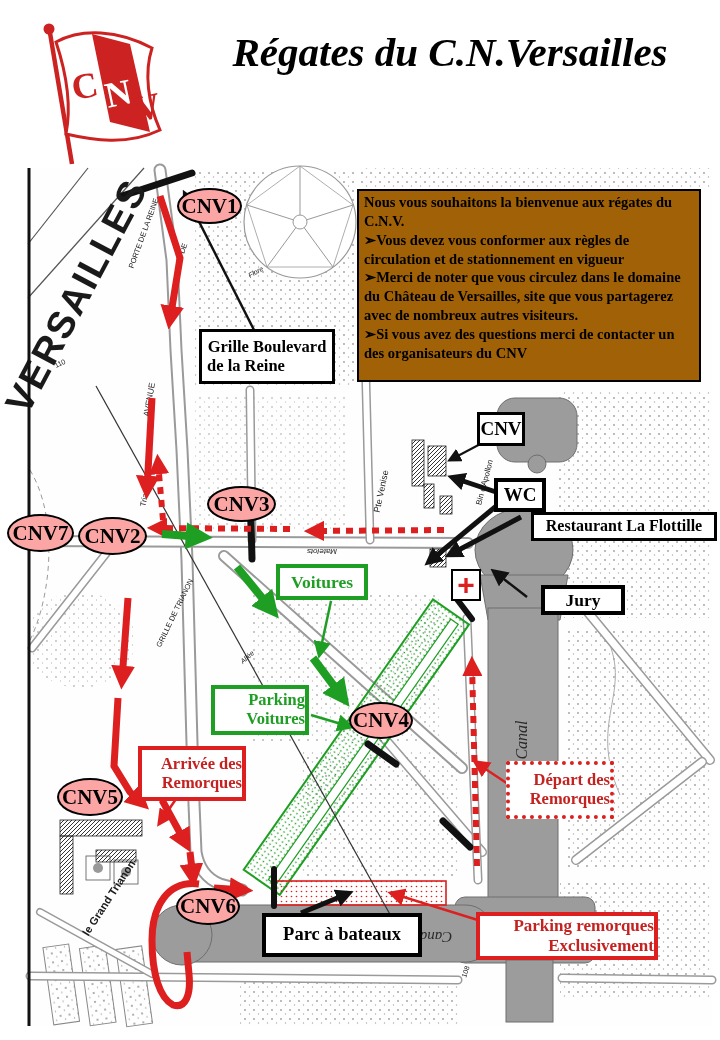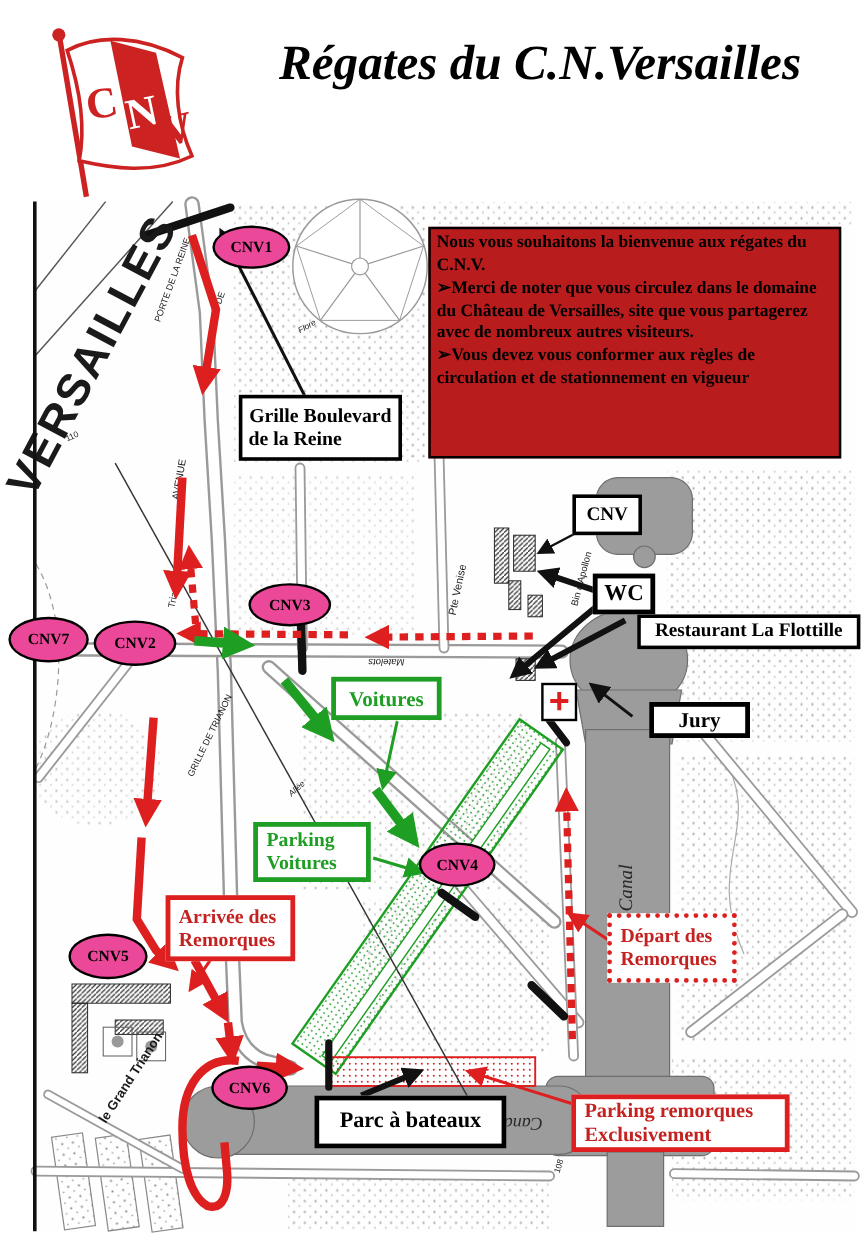--- a/index.html
+++ b/index.html
@@ -6,28 +6,28 @@
   #page{position:relative;width:720px;height:1040px;background:#fff;overflow:hidden;
         font-family:"Liberation Serif",serif;}
   #map-svg{position:absolute;left:0;top:0;z-index:1;}
   .hdr{position:absolute;z-index:3;text-align:center;color:#000;font-style:italic;}
   #title{left:180px;top:28px;width:540px;font-size:41px;font-weight:bold;}
   #subtitle{left:180px;top:84px;width:540px;font-size:27px;font-weight:bold;line-height:1.05;}
   .lbl{position:absolute;z-index:4;background:#fff;border:3px solid #000;
        font-weight:bold;display:flex;flex-direction:column;justify-content:center;
        box-sizing:border-box;line-height:1.15;}
   .c{align-items:center;text-align:center;}
-  .l{align-items:flex-start;padding-left:7px;}
+  .l{align-items:flex-end;padding-left:7px;}
   .red{border-color:#dd1f1f;color:#c42121;}
   .green{border-color:#1f9e24;color:#1f9e24;}
-  .cnv{position:absolute;z-index:5;background:#ec4899;border:2.5px solid #000;border-radius:50%;
-       display:flex;align-items:center;justify-content:center;font-weight:bold;font-size:13px;
+  .cnv{position:absolute;z-index:5;background:#fca5a5;border:2.5px solid #000;border-radius:50%;
+       display:flex;align-items:center;justify-content:center;font-weight:bold;font-size:21px;
        box-sizing:border-box;}
   #welcome{position:absolute;z-index:4;left:357px;top:189px;width:344px;height:193px;
-       background:#b91c1c;border:2px solid #000;box-sizing:border-box;padding:2px 5px;
+       background:#a16207;border:2px solid #000;box-sizing:border-box;padding:2px 5px;
        font-size:14.5px;font-weight:bold;line-height:1.3;}
   #welcome div{margin:0;}
   #first-aid{position:absolute;z-index:5;left:451px;top:569px;width:30px;height:32px;
        background:#fff;border:2px solid #000;box-sizing:border-box;display:flex;align-items:center;
        justify-content:center;color:#dd1f1f;font-size:30px;font-weight:bold;
        font-family:"Liberation Sans",sans-serif;line-height:1;}
   .mapname{font-family:"Liberation Sans",sans-serif;fill:#1a1a1a;}
   .water{font-family:"Liberation Serif",serif;font-style:italic;fill:#2a2a2a;}
   .rc{stroke:#9a9a9a;fill:none;stroke-linecap:round;}
   .rf{stroke:#fff;fill:none;stroke-linecap:round;}
@@ -249,37 +249,38 @@
   <polygon points="62,18 100,28 120,116 80,106" fill="#cc2222"></polygon>
   <text x="44" y="84" transform="rotate(-10 44 84)" font-family="Liberation Serif,serif" font-size="36" font-weight="bold" fill="#cc2222">C</text>
   <text x="78" y="92" transform="rotate(-12 78 92)" font-family="Liberation Serif,serif" font-size="36" font-weight="bold" fill="#ffffff">N</text>
   <text x="108" y="106" transform="rotate(-14 108 106)" font-family="Liberation Serif,serif" font-size="36" font-weight="bold" fill="#cc2222">V</text>
 </svg>
 
 <div id="title" class="hdr">Régates du C.N.Versailles</div>
 
 <div id="welcome">
   <div>Nous vous souhaitons la bienvenue aux régates du C.N.V.</div>
+  <div>➢Vous devez vous conformer aux règles de circulation et de stationnement en vigueur</div>
   <div>➢Merci de noter que vous circulez dans le domaine du Château de Versailles, site que vous partagerez avec de nombreux autres visiteurs.</div>
-  <div>➢Vous devez vous conformer aux règles de circulation et de stationnement en vigueur</div>
+  <div>➢Si vous avez des questions merci de contacter un des organisateurs du CNV</div>
 </div>
 
 <div class="cnv" style="left:177px;top:188px;width:65px;height:36px;">CNV1</div>
 <div class="cnv" style="left:78px;top:517px;width:69px;height:38px;">CNV2</div>
 <div class="cnv" style="left:207px;top:486px;width:69px;height:36px;">CNV3</div>
 <div class="cnv" style="left:349px;top:702px;width:64px;height:37px;">CNV4</div>
 <div class="cnv" style="left:57px;top:778px;width:66px;height:38px;">CNV5</div>
 <div class="cnv" style="left:176px;top:888px;width:64px;height:37px;">CNV6</div>
 <div class="cnv" style="left:7px;top:514px;width:67px;height:38px;">CNV7</div>
 
 <div class="lbl c" style="left:199px;top:329px;width:136px;height:55px;font-size:16.5px;">
   <div>Grille Boulevard</div>
   <div style="align-self:flex-start;padding-left:5px;">de la Reine</div>
 </div>
-<div class="lbl c" style="left:477px;top:412px;width:58px;height:34px;font-size:16px;">
+<div class="lbl c" style="left:477px;top:412px;width:48px;height:34px;font-size:19px;">
   <div>CNV</div>
 </div>
 <div class="lbl c" style="left:494px;top:478px;width:52px;height:34px;border-width:4px;font-size:19px;">
   <div>WC</div>
 </div>
 <div class="lbl c" style="left:516px;top:512px;width:186px;height:29px;font-size:16px;margin-left:15px;">
   <div>Restaurant La Flottille</div>
 </div>
 <div class="lbl c" style="left:541px;top:585px;width:84px;height:30px;border-width:4px;font-size:17.5px;">
   <div>Jury</div>

